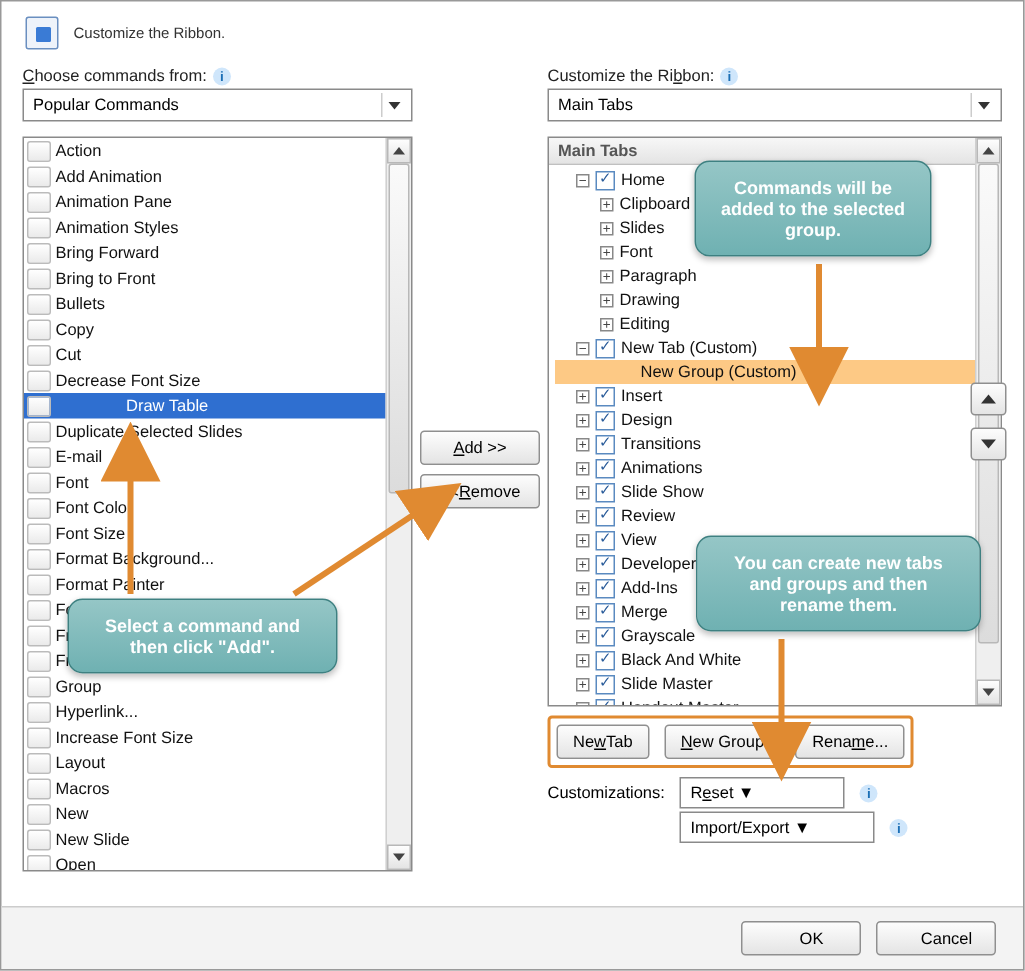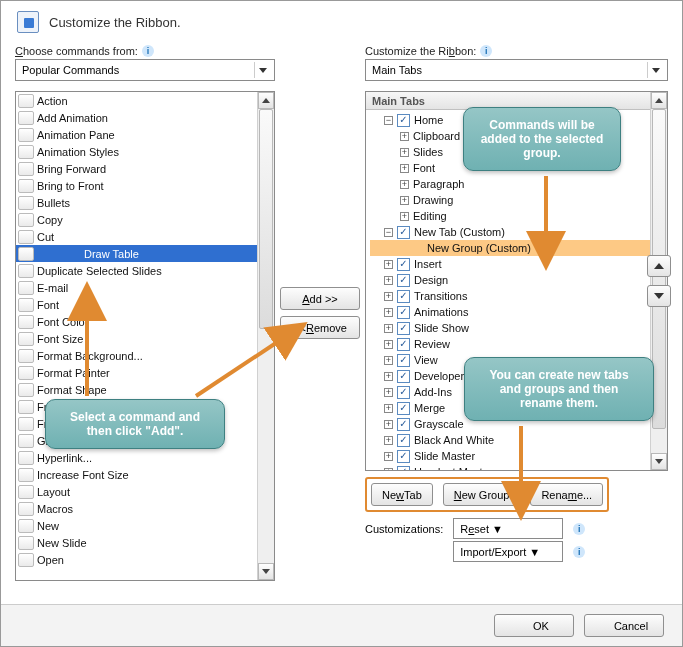--- a/index.html
+++ b/index.html
@@ -1,21 +1,21 @@
 <!DOCTYPE html>
 <html><head>
 <meta charset="utf-8">
 <style>
   * { box-sizing: border-box; font-family: "Segoe UI", Tahoma, sans-serif; }
   body { margin: 0; background: #888; }
   .dialog { width: 683px; height: 647px; background: #fff; border: 1px solid #999; position: relative; overflow: hidden; }
   .header { display: flex; align-items: center; padding: 10px 16px 8px; }
   .header .hicon { width: 22px; height: 22px; background: #eef3fa; border: 1px solid #6a8fc0; border-radius: 2px; position: relative; margin-right: 10px; }
   .header .hicon::after { content: ""; position: absolute; width: 10px; height: 10px; background: #3a7bd5; left: 6px; top: 6px; border-radius: 1px; }
-  .header .title { font-size: 13px; color: #333; }
+  .header .title { font-size: 10px; color: #333; }
   .body { display: flex; padding: 4px 14px 0; }
   .col { display: flex; flex-direction: column; }
   .col-left { width: 260px; }
   .col-mid { width: 90px; align-items: center; justify-content: center; }
   .col-right { flex: 1; position: relative; }
   .lbl { font-size: 11px; color: #222; margin-bottom: 2px; display: flex; align-items: center; gap: 4px; }
   .lbl u { text-decoration: underline; }
   .infoicon { width: 12px; height: 12px; border-radius: 50%; background: #cfe6fb; color: #1b6fb5; font-size: 9px; font-weight: bold; line-height: 12px; text-align: center; display: inline-block; font-style: normal; }
   .combo { height: 22px; border: 1px solid #8a8a8a; background: #fff; display: flex; align-items: center; justify-content: space-between; padding: 0 4px 0 6px; font-size: 11px; margin-bottom: 10px; gap: 33px; }
   .combo .caret { width: 16px; height: 16px; display: flex; align-items: center; justify-content: center; border-left: 1px solid #ccc; }
@@ -116,20 +116,24 @@
               <span class="arrow">▸</span>
             </div>
             <div class="li">
               <span class="ic"></span>
               <span>Copy</span>
             </div>
             <div class="li">
               <span class="ic"></span>
               <span>Cut</span>
             </div>
+            <div class="li">
+              <span class="ic"></span>
+              <span>Decrease Font Size</span>
+            </div>
             <div class="li sel">
               <span class="ic"></span>
               <span>Draw Table</span>
             </div>
             <div class="li">
               <span class="ic"></span>
               <span>Duplicate Selected Slides</span>
             </div>
             <div class="li">
               <span class="ic"></span>
@@ -356,21 +360,21 @@
 
       <div class="custline">
         <span>Customizations:</span>
         <div class="combo">
           <span>R<u>e</u>set ▼</span>
         </div>
         <span class="infoicon">i</span>
       </div>
       <div class="custline" style="margin-top:2px;">
         <span style="visibility:hidden">Customizations:</span>
-        <div class="combo" style="width:110px">
+        <div class="combo" style="width:130px">
           <span>Import/Export ▼</span>
         </div>
         <span class="infoicon">i</span>
       </div>
 
       <div class="updown">
         <div class="btn up"></div>
         <div class="btn down"></div>
       </div>
     </div>

